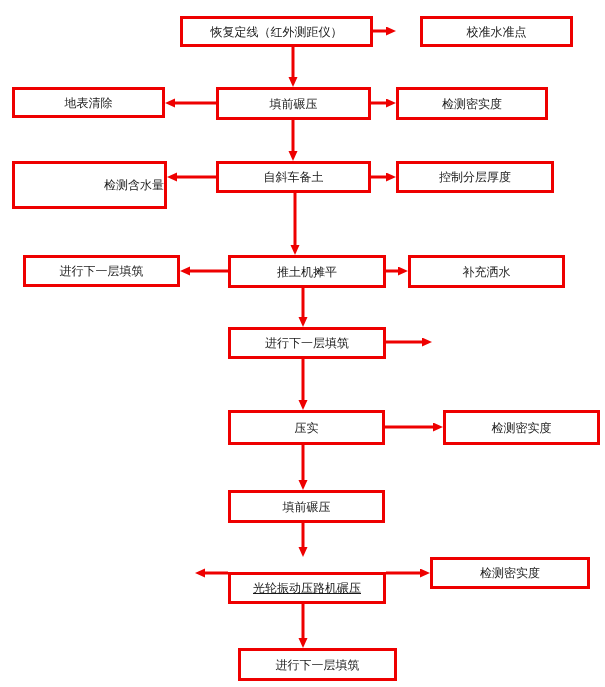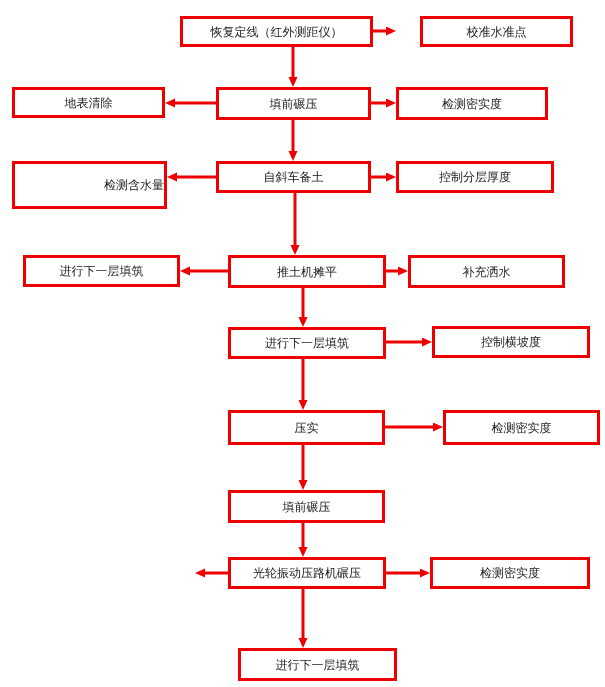--- a/index.html
+++ b/index.html
@@ -42,21 +42,21 @@
   .pos-n7 {left:396px;top:161px;width:158px;height:32px;}
   .pos-n8 {left:23px; top:255px;width:157px;height:32px;}
   .pos-n9 {left:228px;top:255px;width:158px;height:33px;}
   .pos-n10{left:408px;top:255px;width:157px;height:33px;}
   .pos-n11{left:228px;top:327px;width:158px;height:32px;}
   .pos-n12{left:432px;top:326px;width:158px;height:32px;}
   .pos-n13{left:228px;top:410px;width:157px;height:35px;}
   .pos-n14{left:443px;top:410px;width:157px;height:35px;}
   .pos-n15{left:228px;top:490px;width:157px;height:33px;}
   .pos-n16{left:36px; top:557px;width:159px;height:32px;}
-  .pos-n17{left:228px;top:557px;width:158px;height:32px;}
+  .pos-n17{left:228px;top:572px;width:158px;height:32px;text-decoration:underline;}
   .pos-n18{left:430px;top:557px;width:160px;height:32px;}
   .pos-n19{left:238px;top:648px;width:159px;height:33px;}
 </style>
 </head>
 <body>
 
 <div class="canvas">
 
   <svg class="arrows" viewBox="0 0 605 687" xmlns="http://www.w3.org/2000/svg">
     <defs>
@@ -114,23 +114,20 @@
     </div>
   <div class="node pos-n9">
       <span>推土机摊平</span>
     </div>
   <div class="node pos-n10">
       <span>补充洒水</span>
     </div>
   <div class="node pos-n11">
       <span>进行下一层填筑</span>
     </div>
-  <div class="node pos-n12">
-      <span>控制横坡度</span>
-    </div>
   <div class="node pos-n13">
       <span>压实</span>
     </div>
   <div class="node pos-n14">
       <span>检测密实度</span>
     </div>
   <div class="node pos-n15">
       <span>填前碾压</span>
     </div>
   <div class="node pos-n17">

